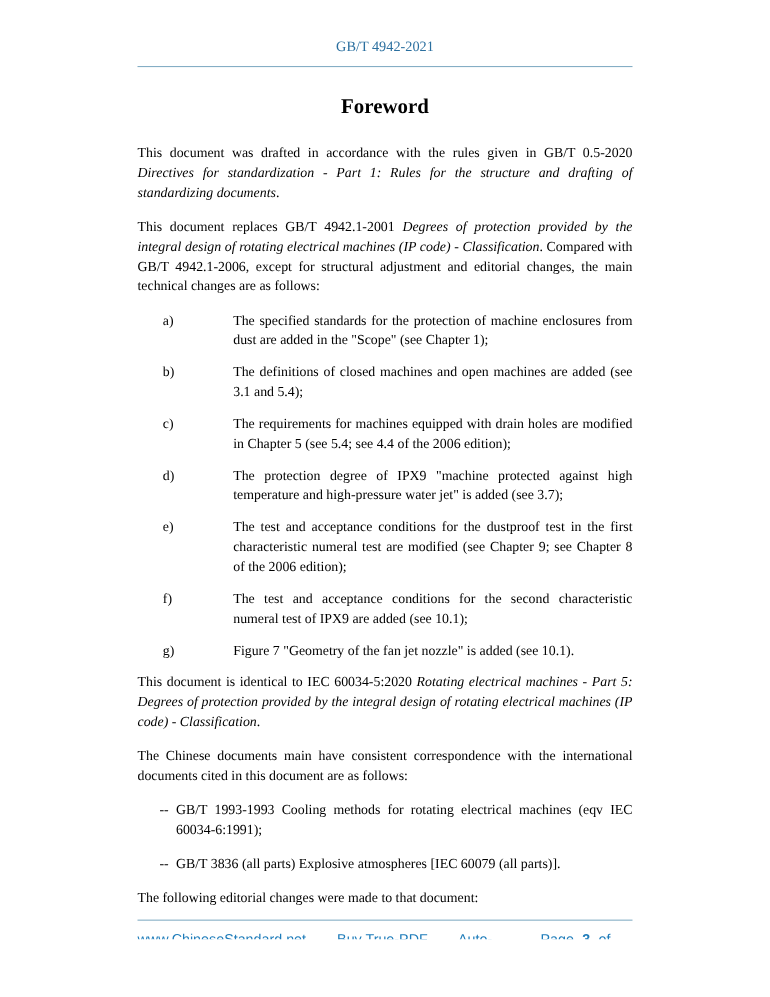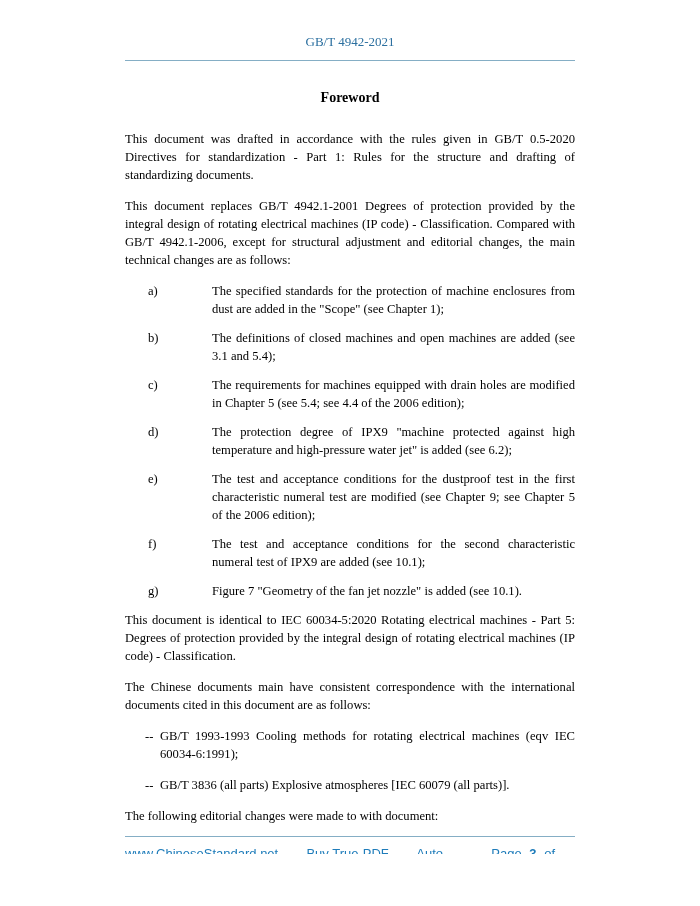--- a/index.html
+++ b/index.html
@@ -20,31 +20,31 @@
     color: #2b6f9f;
   }
   .rule {
     height: 0;
     border-top: 1px solid #85aec5;
   }
   .header-rule { margin: 10px 125px 0 125px; }
   .title {
     margin: 27px 0 0 0;
     text-align: center;
-    font-size: 14px;
+    font-size: 19px;
     line-height: 20px;
     font-weight: bold;
   }
   .body {
     margin: 22px 125px 0 125px;
     font-size: 12.6px;
     line-height: 18px;
   }
   .para { margin: 0 0 13px 0; text-align: justify; }
-  .it { }
+  .it { font-style: italic; }
   .li { display: flex; margin: 0 0 11px 23px; }
   .li-marker { flex: none; width: 24px; }
   .li-text { flex: 1; text-align: justify; margin-left: 40px; }
   .ref { display: flex; margin: 0 0 13px 20px; }
   .ref-marker { flex: none; width: 15px; }
   .ref-text { flex: 1; text-align: justify; }
   .last-para { margin-bottom: 0; }
   .footer-rule { position: absolute; left: 125px; right: 125px; top: 836px; }
   .footer {
     position: absolute;
@@ -86,25 +86,25 @@
       <div class="li">
         <span class="li-marker">b)</span>
         <span class="li-text">The definitions of closed machines and open machines are added (see 3.1 and 5.4);</span>
       </div>
       <div class="li">
         <span class="li-marker">c)</span>
         <span class="li-text">The requirements for machines equipped with drain holes are modified in Chapter 5 (see 5.4; see 4.4 of the 2006 edition);</span>
       </div>
       <div class="li">
         <span class="li-marker">d)</span>
-        <span class="li-text">The protection degree of IPX9 "machine protected against high temperature and high-pressure water jet" is added (see 6.2);</span>
+        <span class="li-text">The protection degree of IPX9 "machine protected against high temperature and high-pressure water jet" is added (see 3.7);</span>
       </div>
       <div class="li">
         <span class="li-marker">e)</span>
-        <span class="li-text">The test and acceptance conditions for the dustproof test in the first characteristic numeral test are modified (see Chapter 9; see Chapter 5 of the 2006 edition);</span>
+        <span class="li-text">The test and acceptance conditions for the dustproof test in the first characteristic numeral test are modified (see Chapter 9; see Chapter 8 of the 2006 edition);</span>
       </div>
       <div class="li">
         <span class="li-marker">f)</span>
         <span class="li-text">The test and acceptance conditions for the second characteristic numeral test of IPX9 are added (see 10.1);</span>
       </div>
       <div class="li">
         <span class="li-marker">g)</span>
         <span class="li-text">Figure 7 "Geometry of the fan jet nozzle" is added (see 10.1).</span>
       </div>
     </div>
@@ -117,21 +117,21 @@
       <div class="ref">
         <span class="ref-marker">--</span>
         <span class="ref-text">GB/T 1993-1993 Cooling methods for rotating electrical machines (eqv IEC 60034-6:1991);</span>
       </div>
       <div class="ref">
         <span class="ref-marker">--</span>
         <span class="ref-text">GB/T 3836 (all parts) Explosive atmospheres [IEC 60079 (all parts)].</span>
       </div>
     </div>
 
-    <p class="para last-para">The following editorial changes were made to with document:</p>
+    <p class="para last-para">The following editorial changes were made to that document:</p>
 
   </div>
 
   <div class="rule footer-rule"></div>
 
   <div class="footer">
     <div class="footer-left">
       <a class="site-link">www.ChineseStandard.net</a>
       <span>→</span>
       <span>Buy True-PDF</span>

